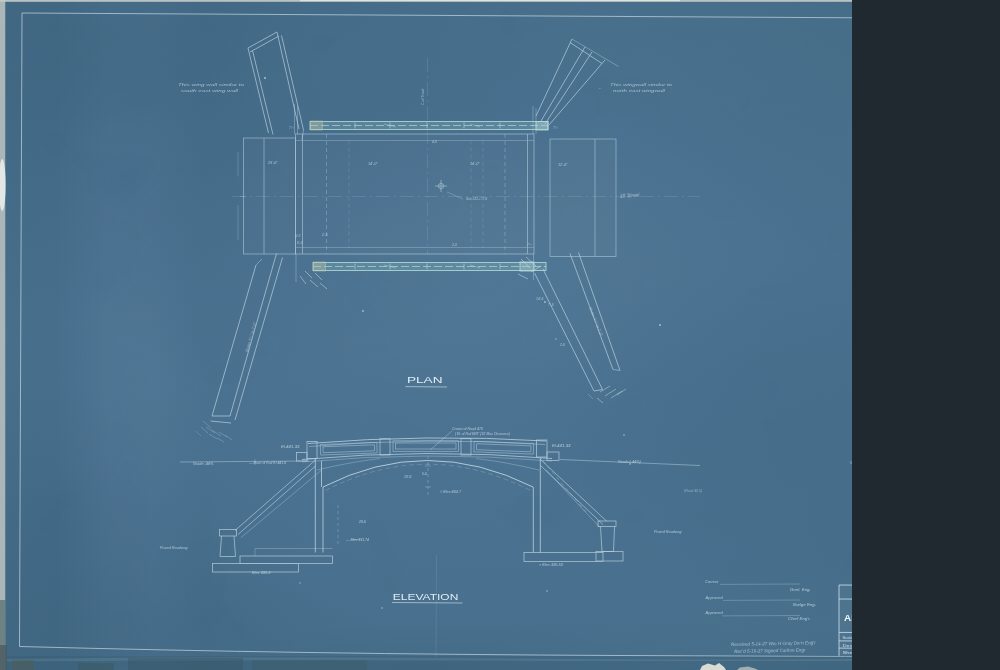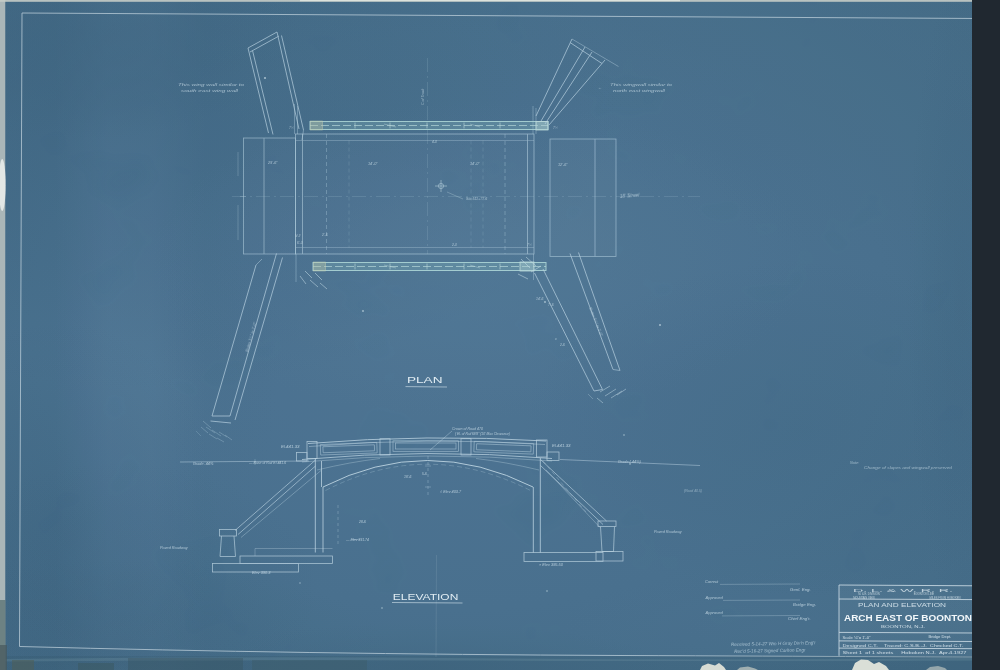--- a/index.html
+++ b/index.html
@@ -1,16 +1,16 @@
 <!DOCTYPE html>
 <html><head>
 <meta charset="utf-8">
 <style>
   html,body{margin:0;padding:0;background:#202830;}
-  #sheet{position:relative;width:972px;height:670px;overflow:hidden;
+  #sheet{position:relative;width:852px;height:670px;overflow:hidden;
          font-family:"Liberation Sans", sans-serif;}
 </style>
 </head>
 <body>
 <div id="sheet">
 <svg width="1000" height="670" viewBox="0 0 1000 670" xmlns="http://www.w3.org/2000/svg">
 <defs>
   <filter id="soft" x="-5%" y="-5%" width="110%" height="110%">
     <feGaussianBlur stdDeviation="0.38"></feGaussianBlur>
   </filter>

